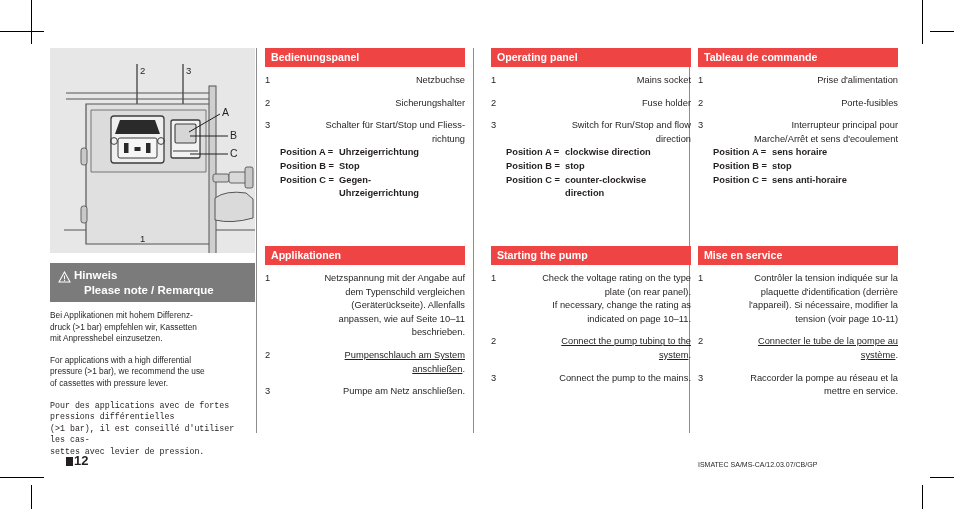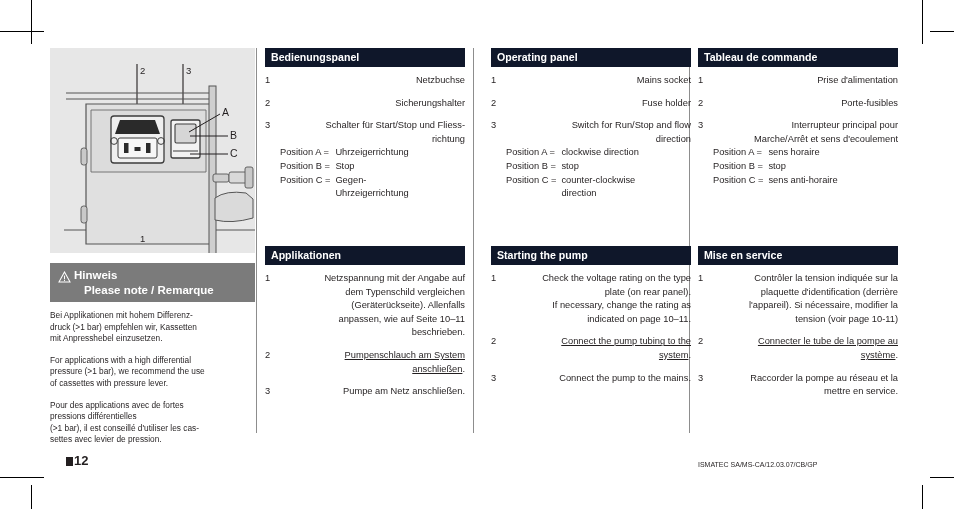--- a/index.html
+++ b/index.html
@@ -77,21 +77,21 @@
   }
   #note-body {
     position: absolute;
     left: 0; top: 262px;
     width: 200px;
     font-size: 8.3px;
     line-height: 11.6px;
     color: #231f20;
   }
   #note-body p { margin: 0 0 10px 0; }
-  #note-body p:last-child { margin-bottom: 0; }
+  #note-body p:last-child { margin-bottom: 0; font-family: Liberation Mono, monospace; }
 
   #pagenum {
     position: absolute;
     left: 16px; top: 405px;
     font-size: 13px;
     font-weight: bold;
     line-height: 15px;
     white-space: nowrap;
   }
   #pagenum .sq {
@@ -117,21 +117,21 @@
     top: 0;
     width: 1px;
     height: 385px;
     background: #8d8d8d;
   }
   .div1 { left: 206px; }
   .div2 { left: 423px; }
   .div3 { left: 639px; }
 
   .sec-head {
-    background: #0f172a;
+    background: #ef4444;
     color: #ffffff;
     font-size: 10.6px;
     font-weight: bold;
     line-height: 12px;
     padding: 3px 0 4px 6px;
     box-sizing: border-box;
     height: 19px;
     white-space: nowrap;
     overflow: hidden;
   }
@@ -149,21 +149,21 @@
     position: absolute;
     left: 0; top: 0;
     font-size: 9.3px;
     line-height: 13.6px;
   }
   .item .txt { display: block; text-align: right; }
   .item .u { text-decoration: underline; }
 
   
   .postab { display: table; border-collapse: collapse; }
-  .posrow { display: table-row; }
+  .posrow { display: table-row; font-weight: bold; }
   .poslbl, .posval {
     display: table-cell;
     font-size: 9.3px;
     line-height: 13.6px;
     white-space: pre;
   }
   .poslbl { padding-right: 5px; }
 
   
   .block2 { position: absolute; left: 0; top: 198px; width: 200px; }

